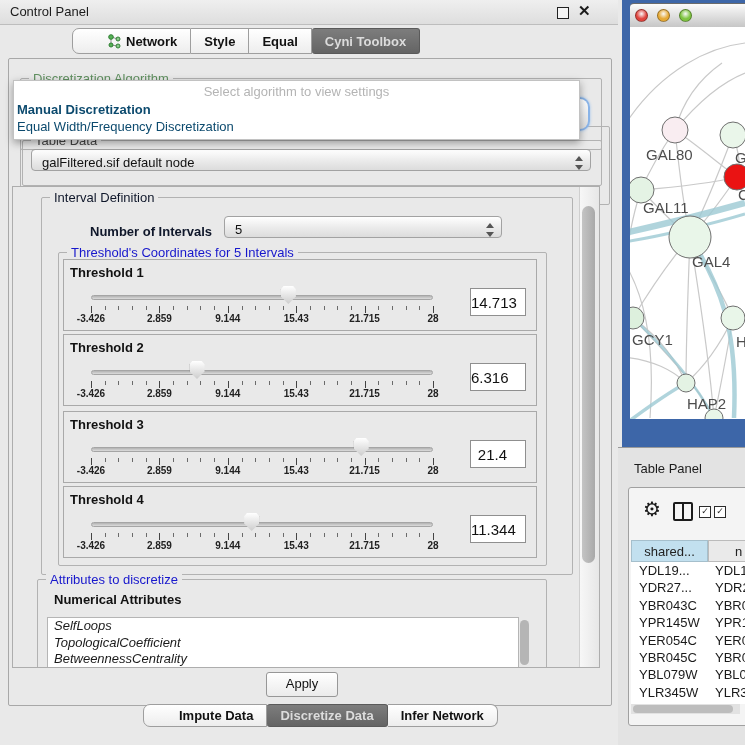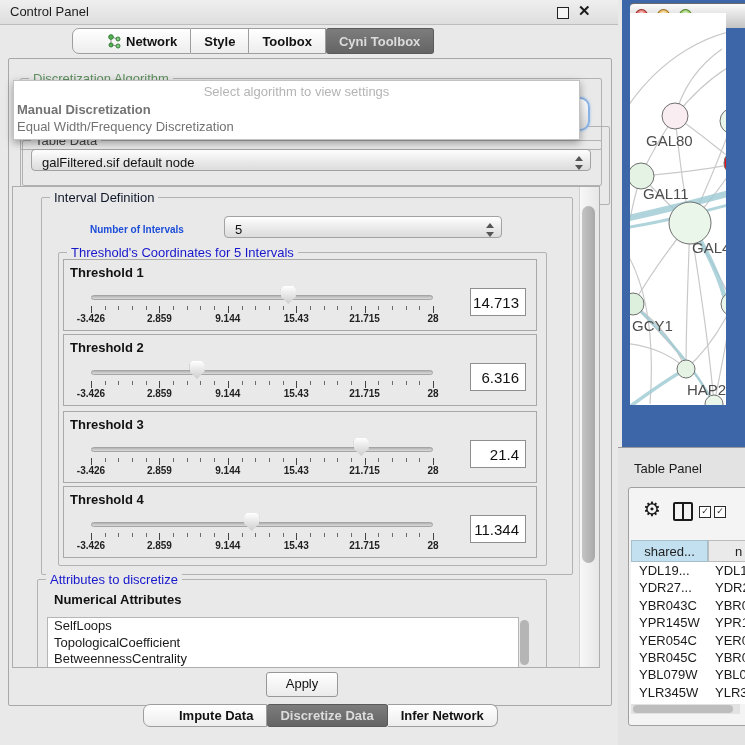--- a/index.html
+++ b/index.html
@@ -39,21 +39,21 @@
   .combo .cv{position:absolute;left:10px;top:5px;font-size:13px;color:#111;}
   .stepper{position:absolute;right:7px;top:5px;width:8px;height:16px;}
   .stepper i{position:absolute;left:0;width:0;height:0;border-left:4px solid transparent;border-right:4px solid transparent;}
   .stepper .up{top:1px;border-bottom:5px solid #555;}
   .stepper .dn{bottom:1px;border-top:5px solid #555;}
 
   
   #algo-popup{position:absolute;left:13px;top:80px;width:565px;height:58px;background:#ffffff;
               border:1px solid #c2c2c2;box-shadow:0 3px 8px rgba(0,0,0,.35);z-index:30;}
   #popup-prompt{position:absolute;left:0;right:0;top:3px;text-align:center;font-size:13px;color:#b4b4b4;}
-  .popup-item{position:absolute;left:3px;font-size:13px;color:#737373;}
+  .popup-item{position:absolute;left:3px;font-size:13px;color:#0c4a6e;}
   #popup-item-0{top:21px;font-weight:bold;}
   #popup-item-1{top:38px;}
   #combo-fragment{position:absolute;left:573px;top:97px;width:15px;height:30px;z-index:5;
                   border:2px solid #8ab4e8;border-left:none;border-radius:0 10px 10px 0;
                   background:linear-gradient(#fff,#ddd);box-shadow:0 0 3px #9cc2ee;}
 
   
   #scroll-area{position:absolute;left:12px;top:186px;width:586px;height:480px;
                border:1px solid #adadad;background:#e9e9e9;overflow:hidden;}
   #vsb-track{position:absolute;left:566px;top:0px;width:19px;height:480px;
@@ -67,39 +67,39 @@
   .track{position:absolute;left:27px;top:35px;width:342px;height:5px;border-radius:3px;
          background:linear-gradient(#b2b2b2,#dcdcdc);border:1px solid #a5a5a5;box-sizing:border-box;}
   .tick{position:absolute;top:46px;width:1px;height:4px;background:#6a6a6a;}
   .tick.maj{height:7px;background:#444;}
   .tlab{position:absolute;top:53px;transform:translateX(-50%);font-size:10px;font-weight:bold;color:#222;font-style:normal;}
   .thumb{position:absolute;top:26px;width:15px;height:18px;
          background:linear-gradient(#ffffff,#cdcdcd);
          clip-path:polygon(0% 18%,18% 0%,82% 0%,100% 18%,100% 58%,50% 100%,0% 58%);
          filter:drop-shadow(0 0 1px #777);}
   .th-val{position:absolute;left:406px;top:28px;width:56px;height:28px;background:#fff;border:1px solid #8f8f8f;
-          font-size:15px;color:#111;text-align:right;line-height:28px;padding-right:6px;box-sizing:border-box;}
+          font-size:15px;color:#111;text-align:right;line-height:28px;padding-right:18px;box-sizing:border-box;}
 
   
   #attr-list{position:absolute;left:34px;top:430px;width:470px;height:54px;background:#fff;border:1px solid #b5b5b5;overflow:hidden;}
-  .li{font-size:13px;color:#1a1a1a;padding-left:6px;line-height:16.5px;}
+  .li{font-size:13px;color:#1a1a1a;padding-left:6px;line-height:16.5px;font-style:italic;}
   #attr-sb{position:absolute;left:507px;top:433px;width:9px;height:45px;border-radius:5px;background:#b5b5b5;}
 
   
   #apply-btn{position:absolute;left:266px;top:614px;width:70px;height:23px;border:1px solid #979797;border-radius:3px;
              background:linear-gradient(#ffffff,#ebebeb);font-size:13px;color:#111;text-align:center;line-height:22px;}
   #bottom-tabs{position:absolute;left:143px;top:704px;height:23px;display:flex;}
   #bottom-tabs .tab{font-size:13px;height:23px;box-sizing:border-box;}
 
   
   #net-frame{position:absolute;left:622px;top:0;width:123px;height:447px;background:#3d66a8;}
   #net-titlebar{position:absolute;left:8px;top:3px;width:115px;height:24px;
                 background:linear-gradient(#fbfbfb,#c4c4c4);border-top:1px solid #6a6a6a;border-radius:4px 0 0 0;}
   .tl{position:absolute;top:5px;width:13px;height:13px;border-radius:50%;border:1px solid rgba(0,0,0,.35);box-sizing:border-box;}
-  #net-canvas{position:absolute;left:8px;top:13px;width:96px;height:392px;background:#ffffff;overflow:hidden;}
+  #net-canvas{position:absolute;left:8px;top:27px;width:115px;height:392px;background:#ffffff;overflow:hidden;}
   #net-canvas svg{display:block;}
   .eg{stroke:#c9c9c9;}
   .et{stroke:#9cc9d3;opacity:.8;}
   #net-canvas text{fill:#4d4d4d;font-size:15px;font-family:"Liberation Sans",sans-serif;}
 
   
   #tp-bg{position:absolute;left:618px;top:447px;width:127px;height:298px;background:#e3e3e3;border-top:1px solid #9a9a9a;}
   #tp-title{position:absolute;left:16px;top:13px;font-size:13px;color:#1c1c1c;}
   #tp-frame{position:absolute;left:10px;top:39px;width:125px;height:237px;border:1px solid #a0a0a0;border-radius:3px;background:#f4f4f4;}
   #gear-icon{position:absolute;left:14px;top:9px;font-size:20px;color:#1a1a1a;}
@@ -135,21 +135,21 @@
           <circle cx="10" cy="5" r="2" fill="#8bc98b" stroke="#2e7d32"></circle>
           <circle cx="3" cy="11" r="2" fill="#55b155" stroke="#2e7d32"></circle>
           <circle cx="10" cy="12" r="2" fill="#8bc98b" stroke="#2e7d32"></circle>
         </svg>
         <span>Network</span>
       </div>
       <div class="tab">
         <span>Style</span>
       </div>
       <div class="tab">
-        <span>Toolbox</span>
+        <span>Equal</span>
       </div>
       <div class="tab sel">
         <span>Cyni Toolbox</span>
       </div>
     </div>
 
   <div id="main-panel"></div>
 
   <div class="group" style="left:20px;top:126px;width:588px;height:77px;top:126px;"></div>
 
@@ -172,21 +172,21 @@
 
   <div id="algo-popup">
     <div id="popup-prompt">Select algorithm to view settings</div>
     <div class="popup-item" id="popup-item-0">Manual Discretization</div>
     <div class="popup-item" id="popup-item-1">Equal Width/Frequency Discretization</div>
   </div>
 
   <div id="scroll-area">
     <div class="group" style="left:28px;top:10px;width:530px;height:376px;">
       <span class="group-title t-green">Interval Definition</span>
-      <span style="position:absolute;left:48px;top:26px;font-size:10px;font-weight:bold;color:#1d4ed8;">Number of Intervals</span>
+      <span style="position:absolute;left:48px;top:26px;font-size:13px;font-weight:bold;color:#0f172a;">Number of Intervals</span>
       <div class="combo" style="left:182px;top:18px;width:278px;">
         <span class="cv">5</span>
         <span class="stepper">
             <i class="up"></i>
             <i class="dn"></i>
           </span>
       </div>
       <div class="group" style="left:16px;top:54px;width:487px;height:312px;">
         <span class="group-title t-blue">Threshold's Coordinates for 5 Intervals</span>
       </div>

